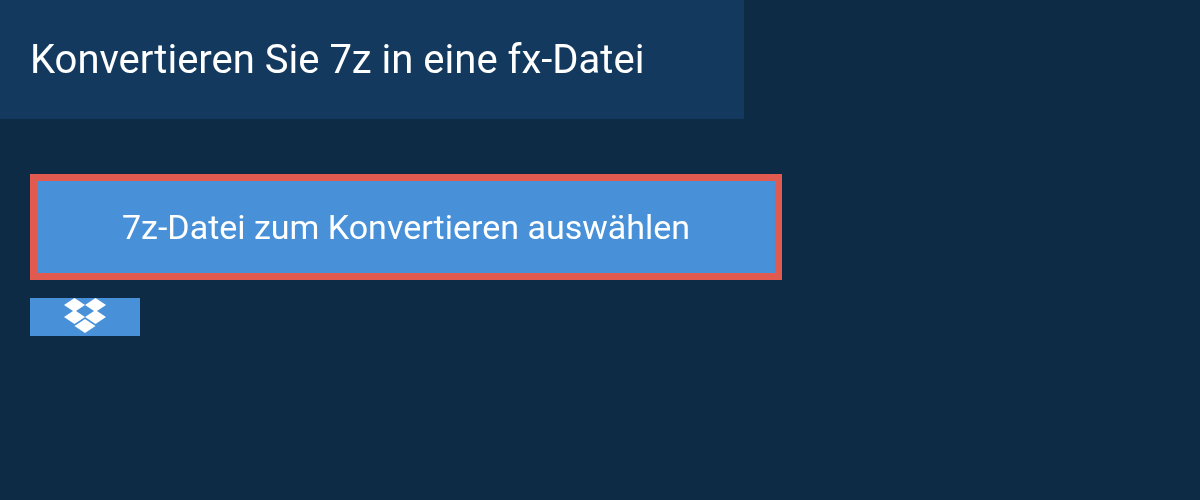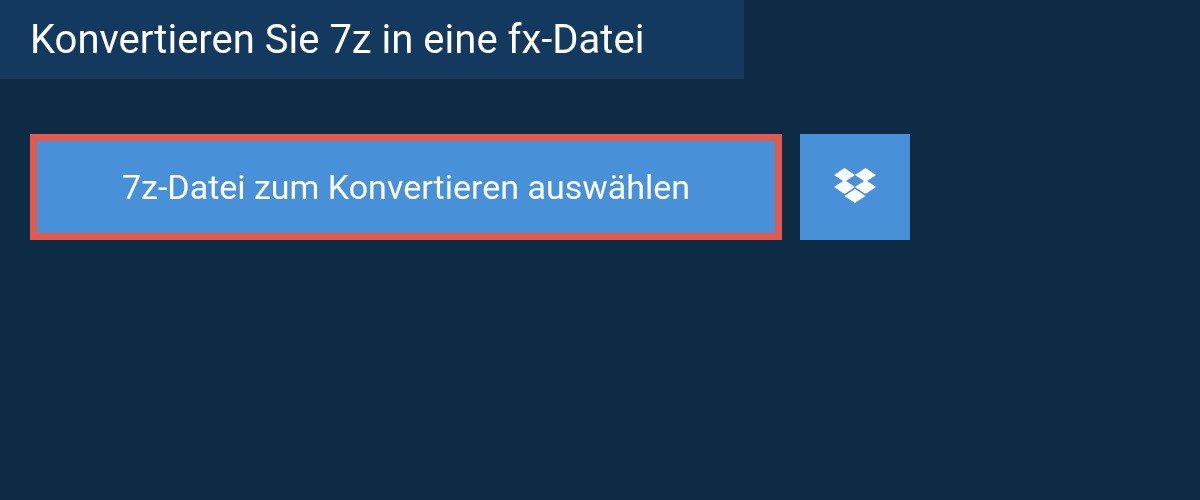--- a/index.html
+++ b/index.html
@@ -9,34 +9,35 @@
     }
     body {
       width: 1200px;
       height: 500px;
       background-color: #0d2b45;
       font-family: -apple-system, BlinkMacSystemFont, "Segoe UI", Roboto, Helvetica, Arial, sans-serif;
       overflow: hidden;
     }
     .header-bar {
       background-color: #133a5e;
-      padding: 16px 30px;
+      padding: 36px 30px;
       width: 744px;
     }
     .header-title {
       color: #ffffff;
       font-size: 40px;
       font-weight: 400;
     }
     .content-area {
       margin-top: 55px;
       padding-left: 30px;
       display: flex;
       gap: 18px;
       align-items: stretch;
+      flex-direction: column;
     }
     .select-button {
       background-color: #4890d8;
       border: 7px solid #e05a50;
       color: #ffffff;
       font-size: 34px;
       font-weight: 400;
       padding: 26px 40px;
       width: 752px;
       text-align: center;

